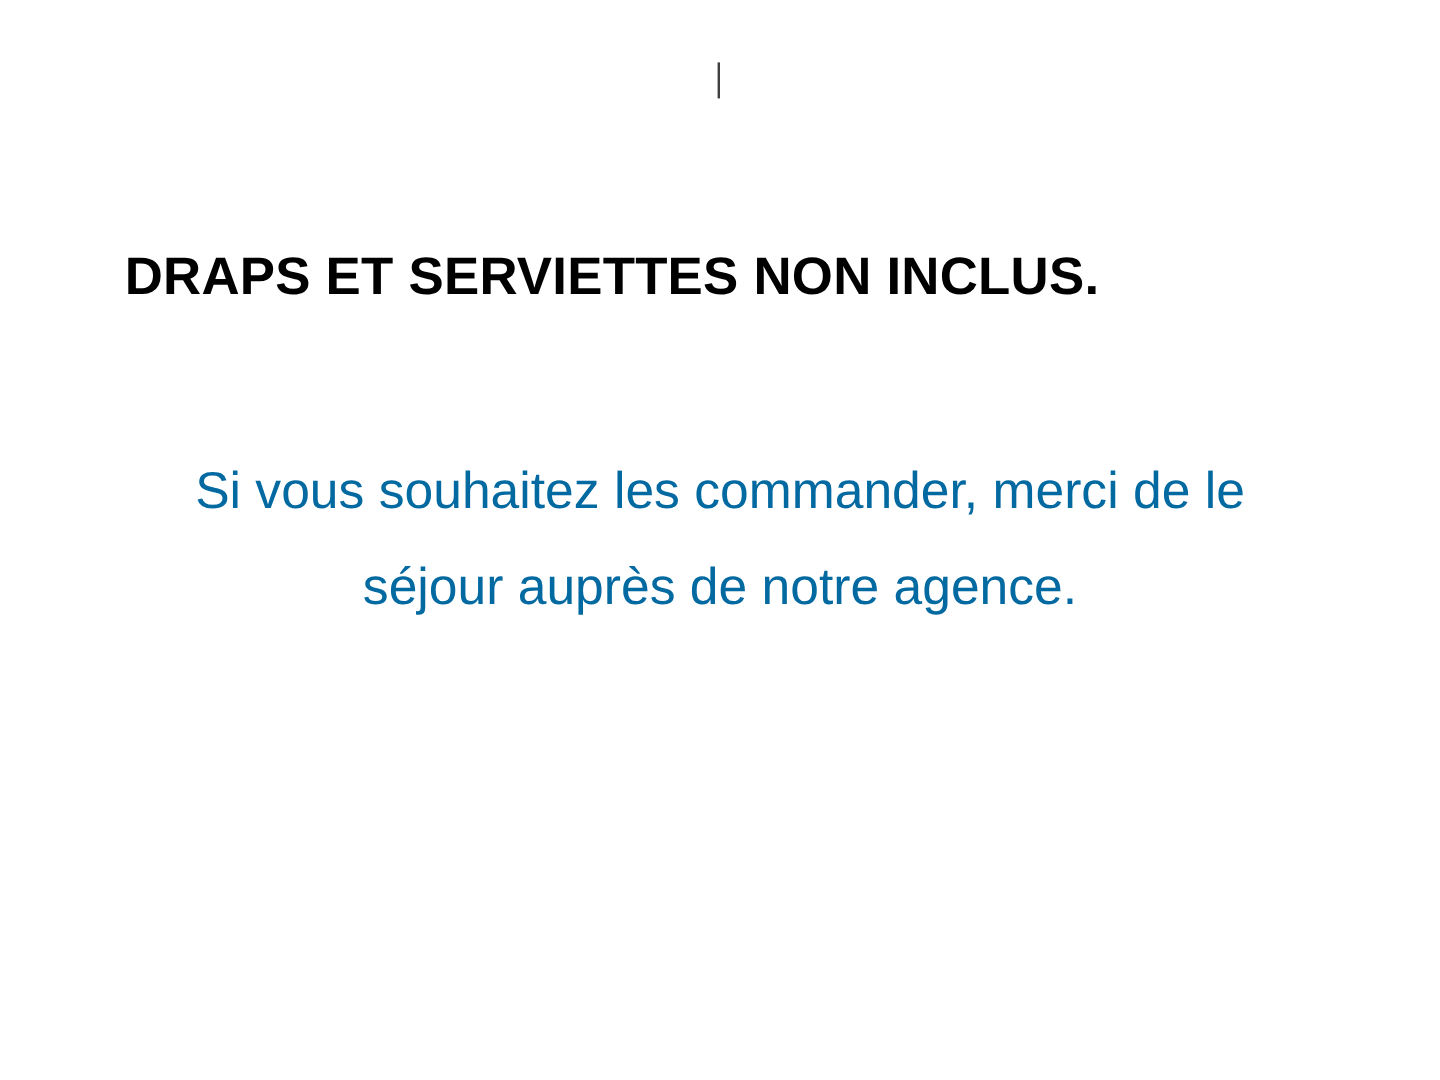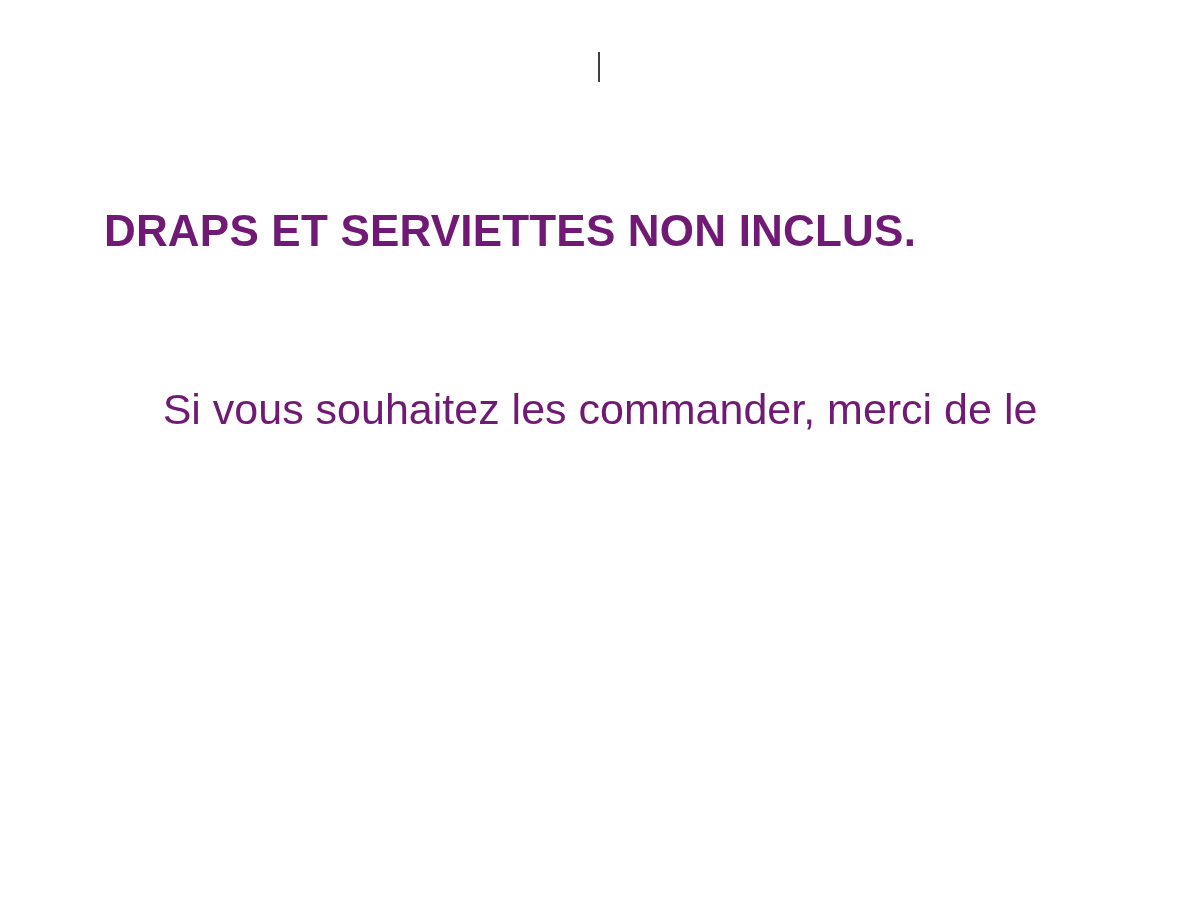--- a/index.html
+++ b/index.html
@@ -32,45 +32,46 @@
   }
   .heading {
     position: absolute;
     top: 205px;
     left: 0;
     width: 1020px;
     text-align: center;
     font-size: 44px;
     font-weight: bold;
     letter-spacing: 0.2px;
-    color: #701a75;
+    color: #000000;
     line-height: 1.2;
   }
   .body-block {
     position: absolute;
     top: 370px;
     left: 45px;
     width: 1110px;
     text-align: center;
     font-size: 43px;
     font-weight: normal;
-    color: #701a75;
+    color: #0369a1;
     line-height: 1.85;
   }
   .body-line {
     display: block;
     white-space: nowrap;
   }
 </style>
 </head>
 <body>
 
 <div class="slide">
 
   <div class="caret-mark"></div>
 
   <div class="heading">DRAPS ET SERVIETTES NON INCLUS.</div>
 
   <div class="body-block">
     <span class="body-line">Si vous souhaitez les commander, merci de le</span>
+    <span class="body-line">séjour auprès de notre agence.</span>
   </div>
 
 </div>
 
 </body></html>

